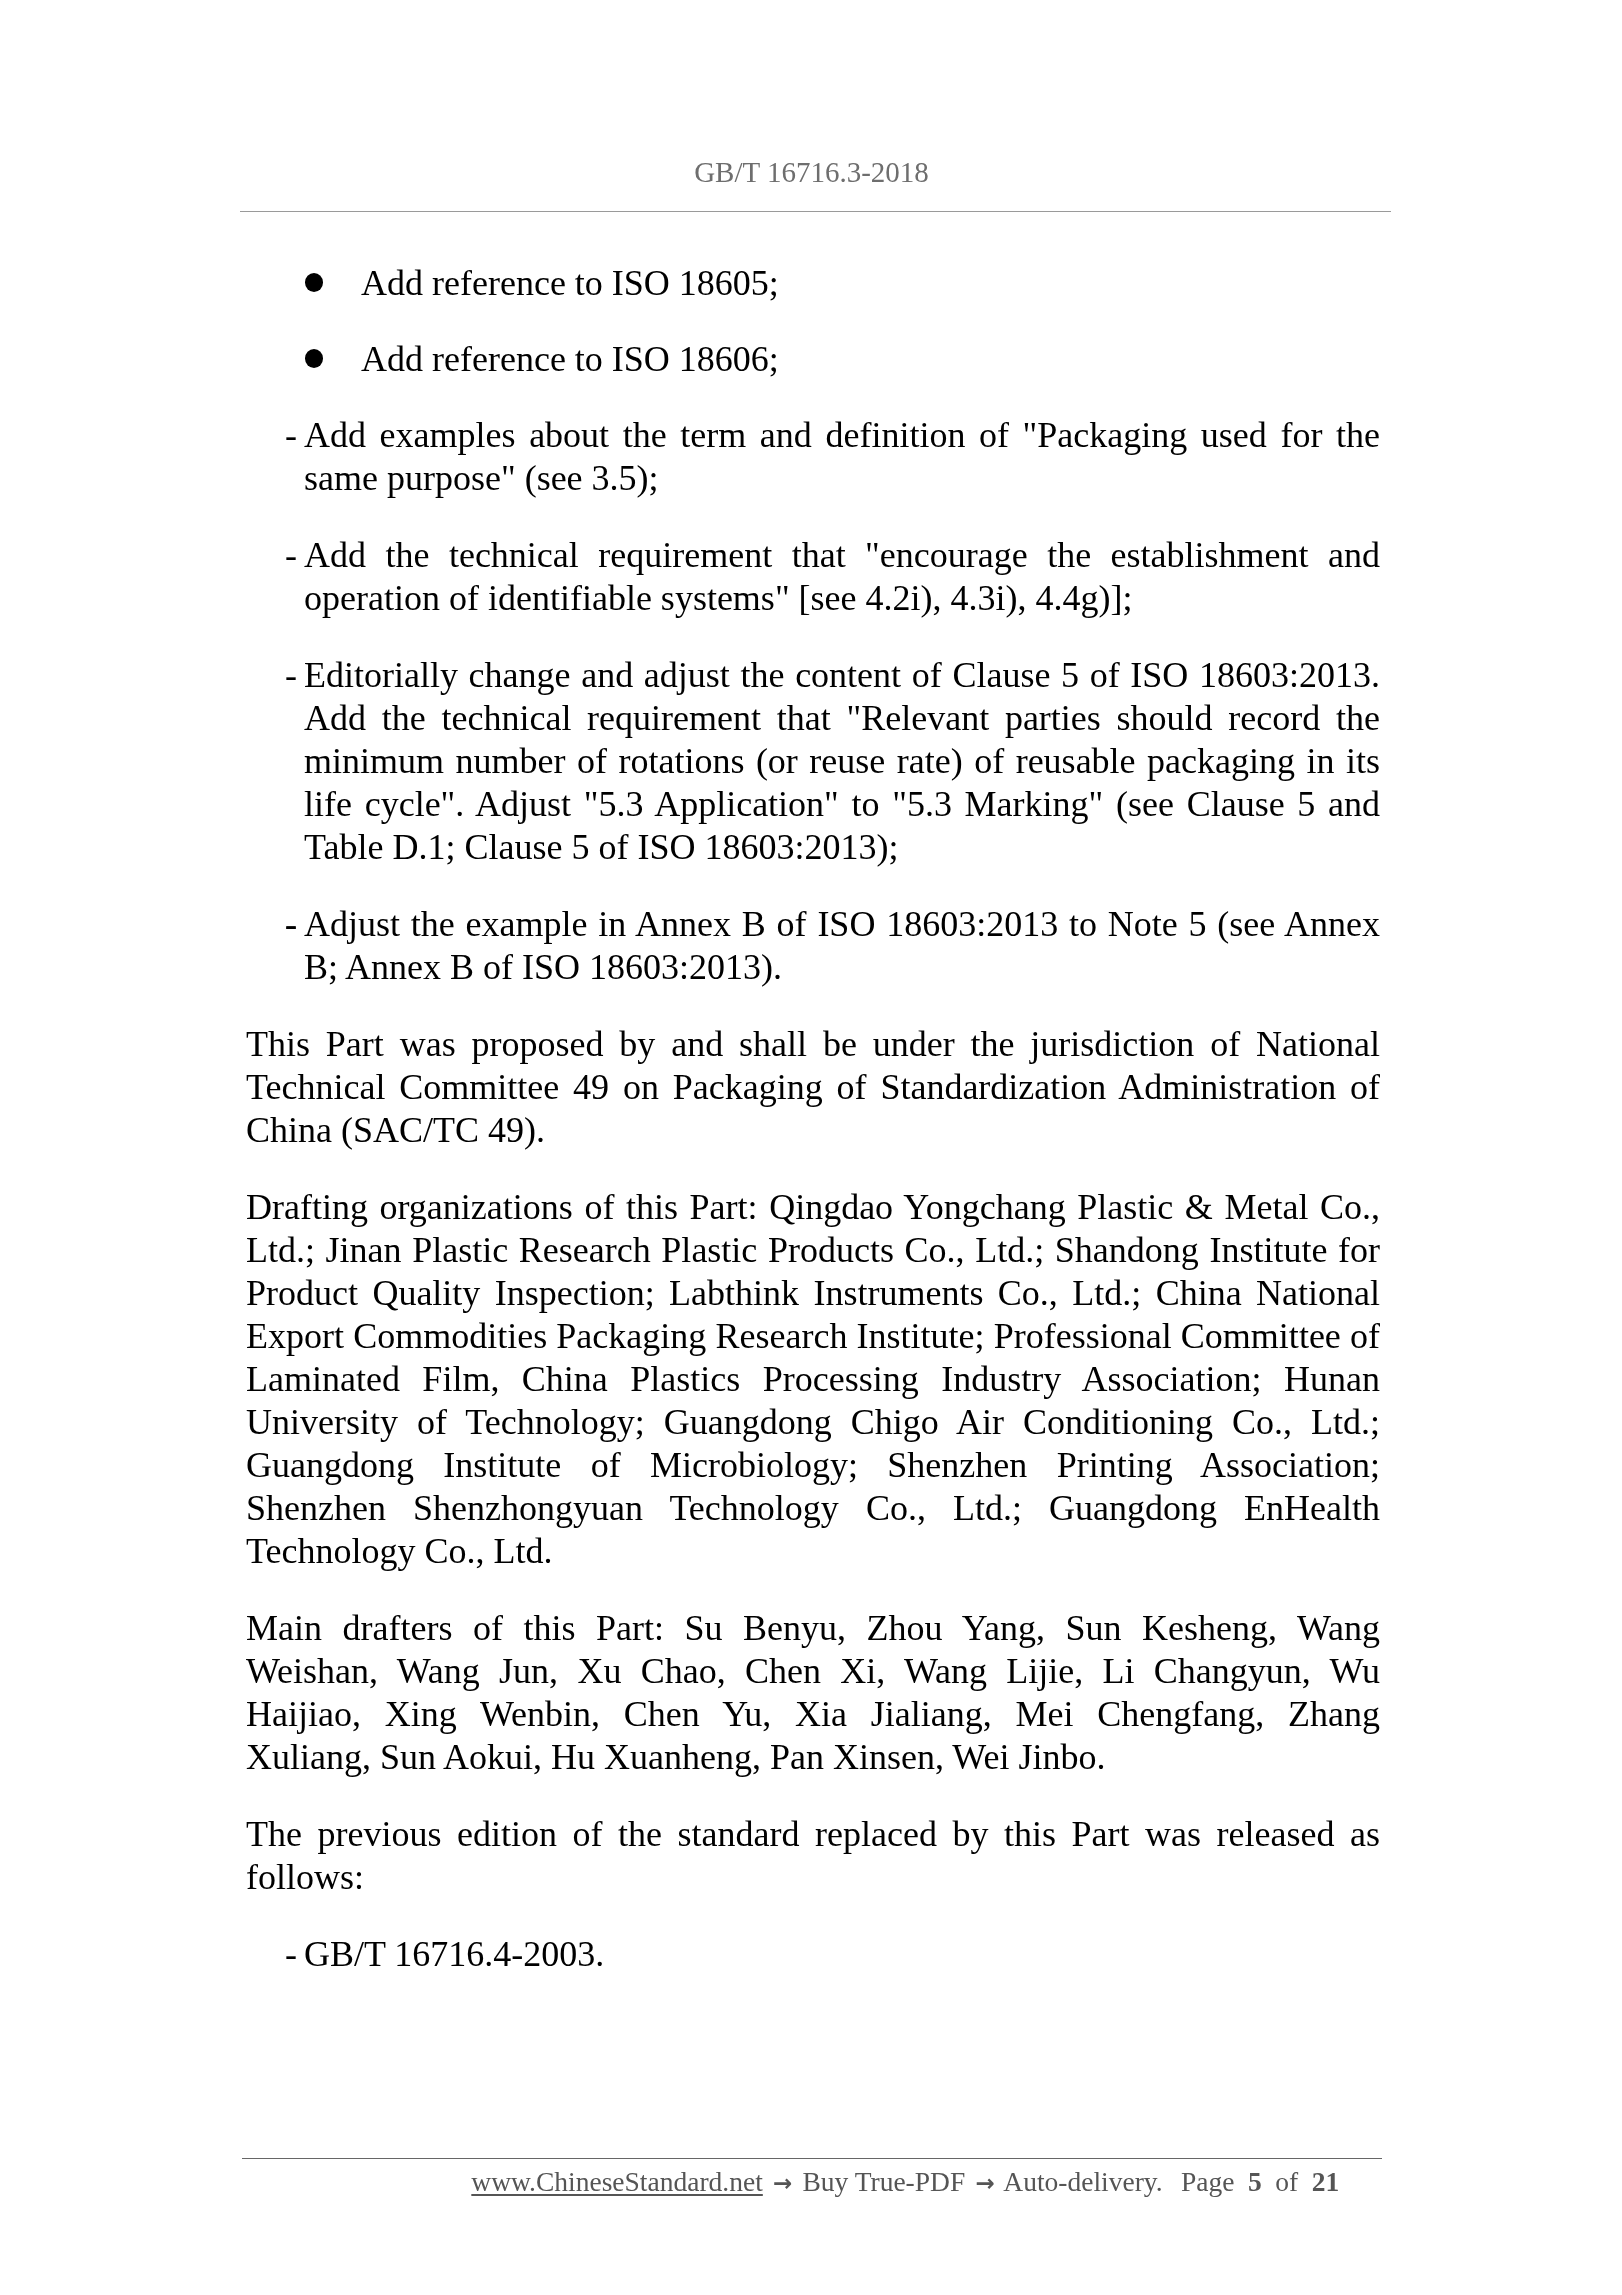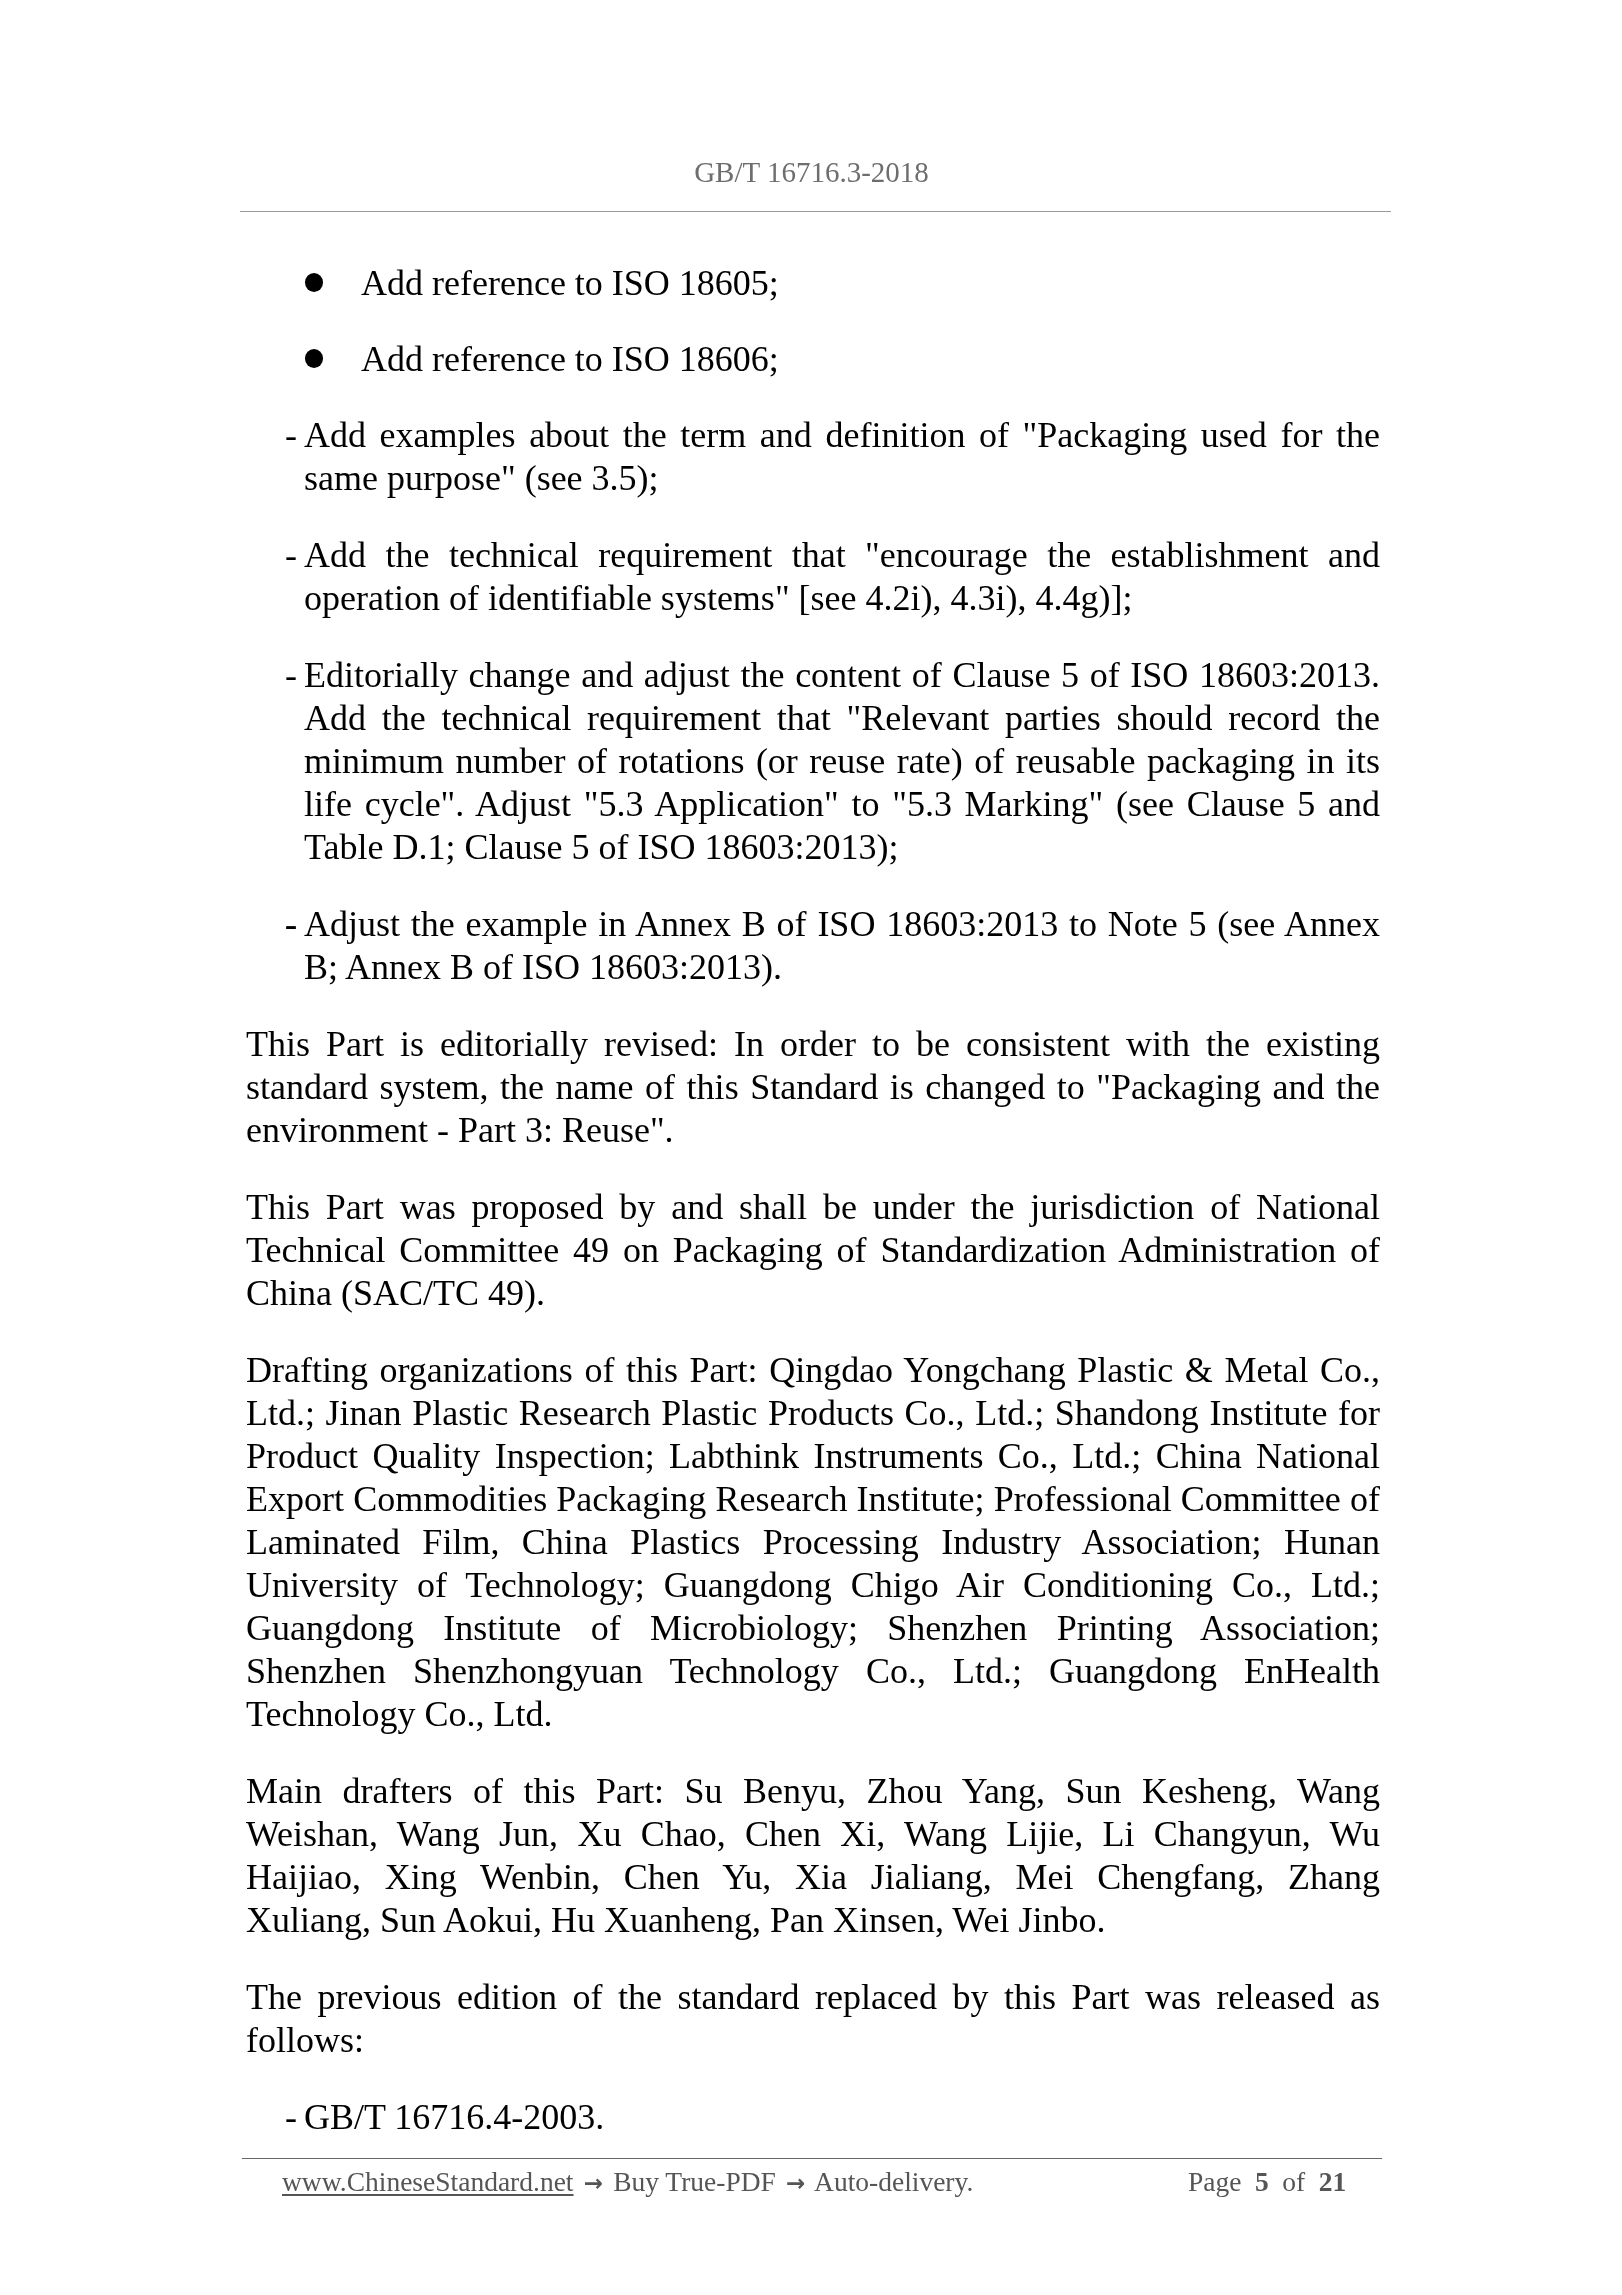--- a/index.html
+++ b/index.html
@@ -85,26 +85,27 @@
     .footer-rule {
       position: absolute;
       left: 242px;
       width: 1140px;
       top: 2119px;
       height: 0;
       border-top: 1.7px solid #666666;
     }
     .footer {
       position: absolute;
-      left: 282px;
+      left: 275px;
       top: 2126px;
       width: 1084px;
       font-size: 27.5px;
       line-height: 33px;
       color: #555555;
+      text-align: center;
     }
     .footer-link {
       color: #555555;
       text-decoration: underline;
       text-decoration-thickness: 1.7px;
       text-underline-offset: 3.3px;
       cursor: pointer;
     }
     .footer-arrow {
       font-family: "DejaVu Sans", sans-serif;
@@ -155,21 +156,20 @@
       <span>Editorially change and adjust the content of Clause 5 of ISO 18603:2013. Add the technical requirement that "Relevant parties should record the minimum number of rotations (or reuse rate) of reusable packaging in its life cycle". Adjust "5.3 Application" to "5.3 Marking" (see Clause 5 and Table D.1; Clause 5 of ISO 18603:2013);</span>
     </div>
     <div class="dash-item">
       <span class="dash-mark">-</span>
     </div>
     <div class="dash-item">
       <span class="dash-mark">-</span>
       <span>Adjust the example in Annex B of ISO 18603:2013 to Note 5 (see Annex B; Annex B of ISO 18603:2013).</span>
     </div>
 
-    <p class="para">This Part is editorially revised: In order to be consistent with the existing standard system, the name of this Standard is changed to "Packaging and the environment - Part 3: Reuse".</p>
     <p class="para">This Part was proposed by and shall be under the jurisdiction of National Technical Committee 49 on Packaging of Standardization Administration of China (SAC/TC 49).</p>
     <p class="para">Drafting organizations of this Part: Qingdao Yongchang Plastic &amp; Metal Co., Ltd.; Jinan Plastic Research Plastic Products Co., Ltd.; Shandong Institute for Product Quality Inspection; Labthink Instruments Co., Ltd.; China National Export Commodities Packaging Research Institute; Professional Committee of Laminated Film, China Plastics Processing Industry Association; Hunan University of Technology; Guangdong Chigo Air Conditioning Co., Ltd.; Guangdong Institute of Microbiology; Shenzhen Printing Association; Shenzhen Shenzhongyuan Technology Co., Ltd.; Guangdong EnHealth Technology Co., Ltd.</p>
     <p class="para">Main drafters of this Part: Su Benyu, Zhou Yang, Sun Kesheng, Wang Weishan, Wang Jun, Xu Chao, Chen Xi, Wang Lijie, Li Changyun, Wu Haijiao, Xing Wenbin, Chen Yu, Xia Jialiang, Mei Chengfang, Zhang Xuliang, Sun Aokui, Hu Xuanheng, Pan Xinsen, Wei Jinbo.</p>
     <p class="para">The previous edition of the standard replaced by this Part was released as follows:</p>
 
     <div class="dash-item">
       <span class="dash-mark">-</span>
       <span>GB/T 16716.4-2003.</span>
     </div>
   </div>

